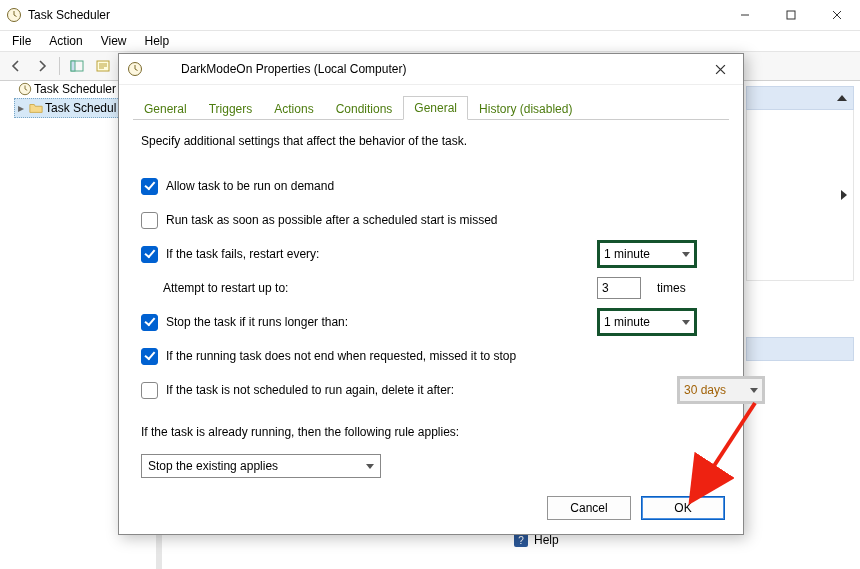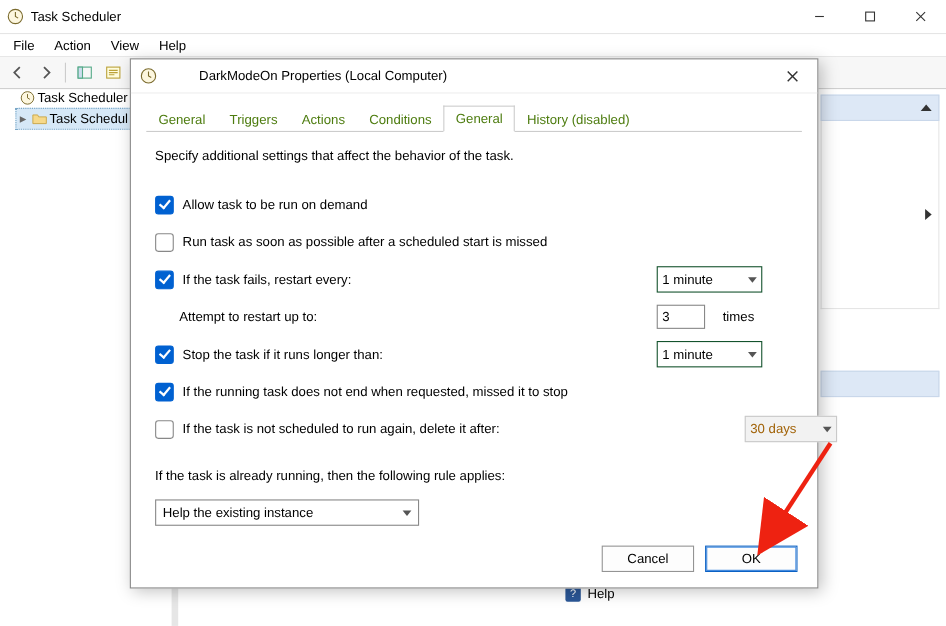--- a/index.html
+++ b/index.html
@@ -57,21 +57,21 @@
 
 .body{padding:10px 22px 0 22px;}
 .note{margin:4px 0 24px 0;}
 .row{display:flex;align-items:center;min-height:28px;margin:6px 0;}
 .row.sub{padding-left:22px;}
 .chk{width:15px;height:15px;border:1px solid #888;border-radius:3px;margin-right:8px;display:flex;align-items:center;justify-content:center;background:#fff;flex-shrink:0;}
 .chk.on{background:#0061d1;border-color:#0061d1;}
 .chk.on::after{content:"";width:4px;height:8px;border:solid #fff;border-width:0 2px 2px 0;transform:rotate(40deg) translate(-1px,-1px);}
 .lbl{flex:0 1 auto;}
 .spacer{flex:1;}
-.combo{border:1px solid #14532d;height:22px;min-width:86px;display:flex;align-items:center;padding:0 4px;background:#fff;}
+.combo{border:3px solid #14532d;height:22px;min-width:86px;display:flex;align-items:center;padding:0 4px;background:#fff;}
 .combo .cv{flex:1;}
 .combo .cd{width:0;height:0;border-left:4px solid transparent;border-right:4px solid transparent;border-top:5px solid #555;margin-left:4px;}
 .combo.dis{background:#f2f2f2;color:#a16207;border-color:#c9c9c9;}
 .numbox{border:1px solid #888;height:20px;width:34px;padding:0 4px;display:flex;align-items:center;margin-right:8px;}
 .after{margin-left:8px;}
 .rule-combo{border:1px solid #888;height:22px;width:226px;display:flex;align-items:center;padding:0 6px;margin-top:8px;}
 .rule-combo .cv{flex:1;}
 .rule-combo .cd{width:0;height:0;border-left:4px solid transparent;border-right:4px solid transparent;border-top:5px solid #555;}
 
 
@@ -272,21 +272,21 @@
       <div class="combo dis" style="position:absolute;left:558px;min-width:74px">
         <span class="cv">30 days</span>
         <span class="cd"></span>
       </div>
     </div>
 
     <div class="row" style="margin-top:14px">
       <div class="lbl">If the task is already running, then the following rule applies:</div>
     </div>
     <div class="rule-combo">
-      <span class="cv">Help the existing instance</span>
+      <span class="cv">Stop the existing applies</span>
       <span class="cd"></span>
     </div>
   </div>
 
   <div class="dlg-btns">
     <div class="btn">
         <span>Cancel</span>
       </div>
     <div class="btn primary">
         <span>OK</span>

